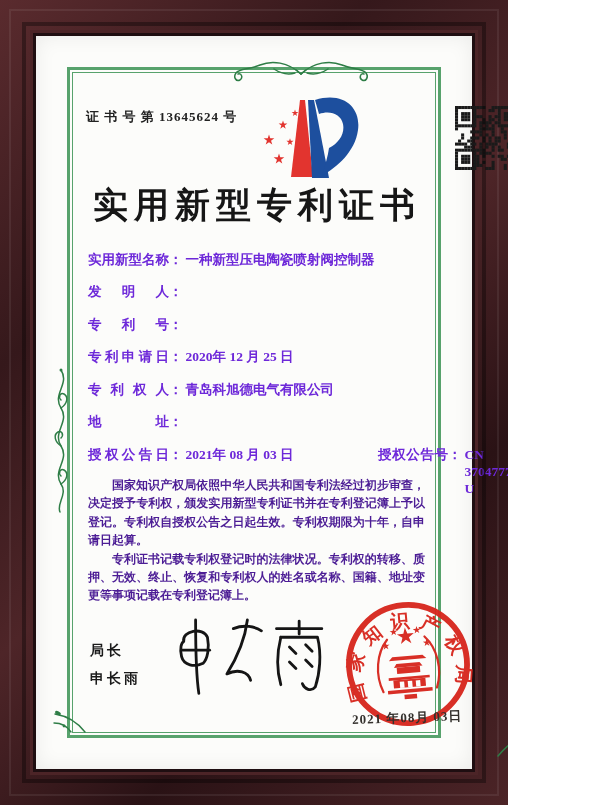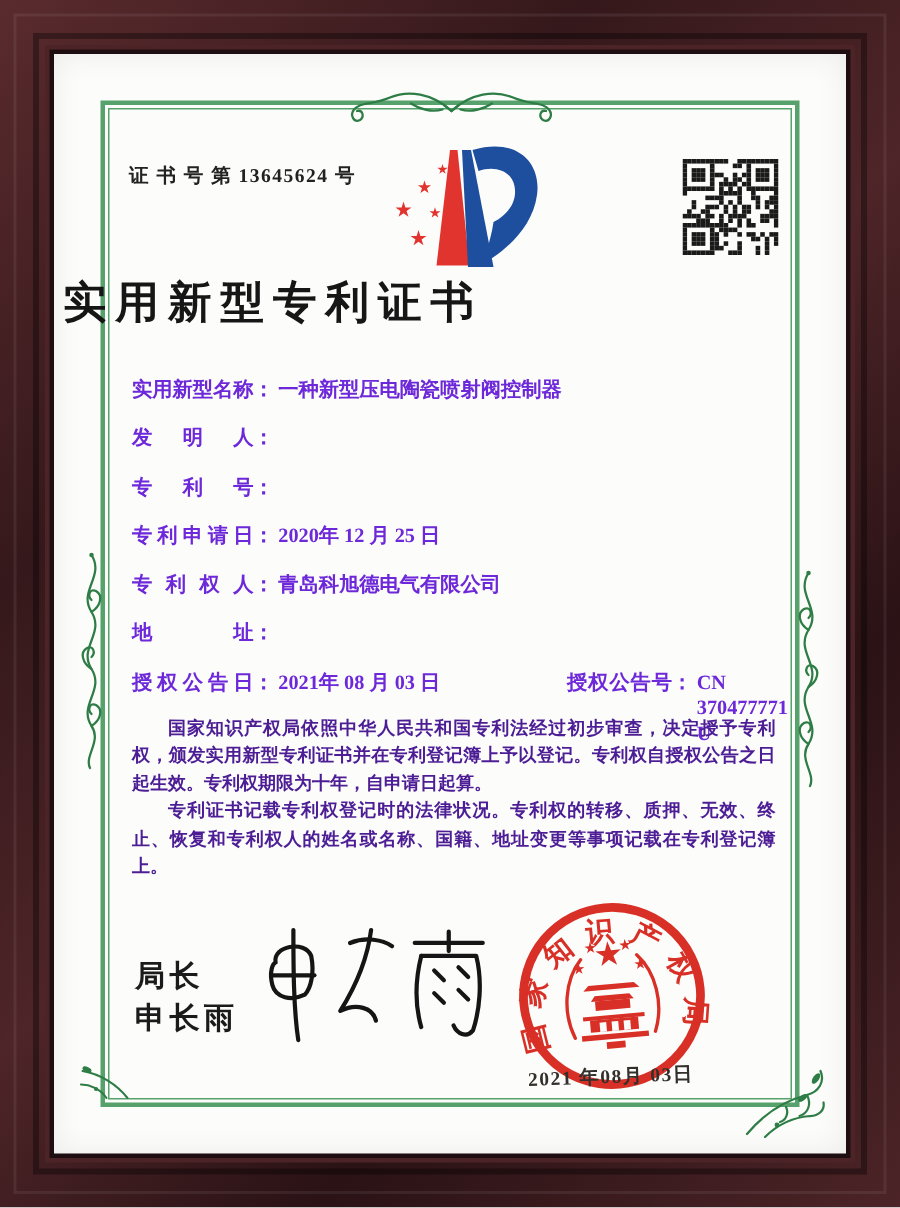--- a/index.html
+++ b/index.html
@@ -1,41 +1,41 @@
 <!DOCTYPE html>
 <html><head>
 <meta charset="utf-8">
 <style>
   html,body{margin:0;padding:0;background:#fff;}
-  .certificate{width:600px;height:805px;position:relative;overflow:hidden;
+  .certificate{width:508px;height:805px;position:relative;overflow:hidden;
     background:linear-gradient(135deg,#5a2b2e 0%,#35181b 28%,#4e2528 50%,#2a1215 72%,#4c2427 100%);
     font-family:"Liberation Serif","DejaVu Serif",serif;}
   .certificate::before{content:'';position:absolute;inset:9px;border:2px solid rgba(255,255,255,0.07);pointer-events:none;}
   .certificate::after{content:'';position:absolute;inset:22px;border:4px solid rgba(0,0,0,0.35);pointer-events:none;}
   .paper{position:absolute;inset:36px;background:#fcfcfa;color:#1d1d1d;
     box-shadow:0 0 0 3px #1f0e11,0 0 0 6px #4c2427,inset 0 0 20px rgba(0,0,0,0.07);}
   .green-frame{position:absolute;inset:31px;border:3px solid #57a26c;pointer-events:none;}
   .green-frame::after{content:'';position:absolute;inset:2px;border:1px solid #57a26c;}
   .cert-no{position:absolute;left:50px;top:72px;font-size:13px;font-weight:600;letter-spacing:1px;color:#222;}
   .logo{position:absolute;left:209px;top:58px;width:115px;height:90px;}
   .qr{position:absolute;left:419px;top:70px;width:64px;height:64px;}
-  .title{position:absolute;left:0;right:0;top:146px;margin:0;text-align:left;
-    font-size:29px;font-weight:bold;letter-spacing:6px;text-indent:6px;color:#161616;}
+  .title{position:absolute;left:0;right:0;top:146px;margin:0;text-align:center;
+    font-size:35px;font-weight:bold;letter-spacing:6px;text-indent:6px;color:#161616;}
   .fields{position:absolute;left:52px;right:36px;top:215px;font-size:13.5px;font-weight:600;color:#6d28d9;}
   .row{height:32.45px;display:flex;align-items:flex-start;line-height:17px;}
   .lbl{display:inline-block;width:81px;text-align:justify;text-align-last:justify;flex:0 0 81px;}
   .colon{margin:0 3px 0 0;}
   .val{flex:1;}
   .pair2{display:flex;margin-left:34px;}
   .pair2 .lbl{width:70px;flex:0 0 70px;}
   .pair1{display:flex;width:256px;flex:0 0 256px;}
   .paras{position:absolute;left:52px;right:47px;top:440px;font-size:12px;line-height:18.4px;
     text-align:justify;font-weight:700;color:#4c1d95;}
   .paras p{margin:0;text-indent:2em;}
-  .director{position:absolute;left:54px;top:601px;font-size:20px;font-weight:bold;line-height:28px;letter-spacing:3px;color:#1b1b1b;}
+  .director{position:absolute;left:54px;top:601px;font-size:14px;font-weight:bold;line-height:28px;letter-spacing:3px;color:#1b1b1b;}
   .signature{position:absolute;left:124px;top:576px;width:178px;height:98px;}
   .seal{position:absolute;left:296px;top:552px;width:152px;height:152px;opacity:0.95;transform:rotate(-5deg);}
   .seal-date{position:absolute;left:316px;top:673px;font-size:13px;font-weight:600;color:#33302c;
     letter-spacing:1px;transform:rotate(-2deg);z-index:5;}
   .orn{position:absolute;pointer-events:none;}
   .orn-top{left:194px;top:20px;width:142px;height:32px;}
   .orn-left{left:11px;top:328px;width:26px;height:152px;}
   .orn-right{left:491px;top:340px;width:26px;height:152px;transform:scaleX(-1);}
   .orn-bl{left:14px;top:670px;width:38px;height:28px;}
   .orn-br{left:458px;top:674px;width:58px;height:50px;}

